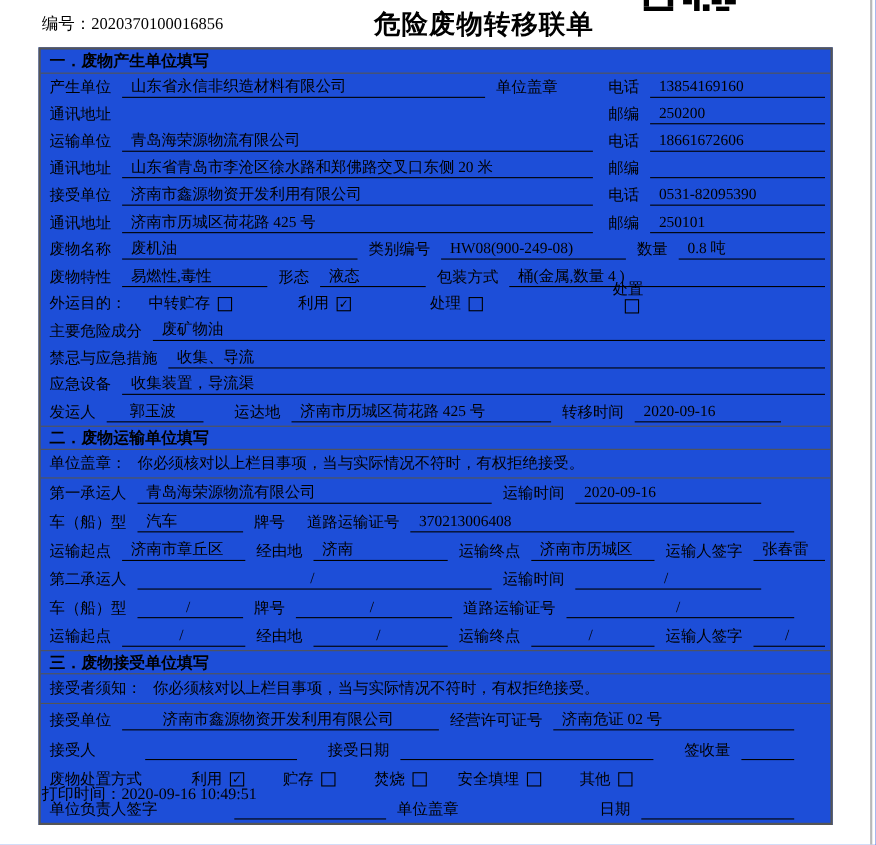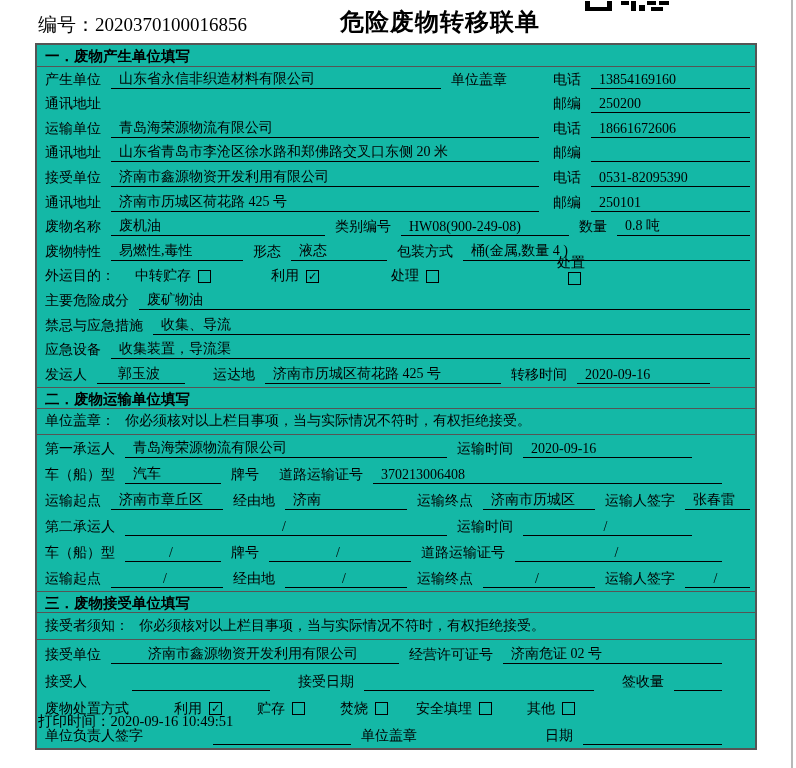--- a/index.html
+++ b/index.html
@@ -6,33 +6,33 @@
   html,body { margin:0; padding:0; }
   body {
     width:796px; height:768px; position:relative; overflow:hidden;
     background:#ffffff; color:#000;
     font-family:"Liberation Serif","DejaVu Serif",serif;
     font-size:14px;
   }
   .page-edge { position:absolute; right:3px; top:0; width:2px; height:768px; background:#b8b8b8; }
 
   
-  .serial { position:absolute; left:38px; top:12px; font-size:19px; white-space:nowrap; }
+  .serial { position:absolute; left:38px; top:12px; font-size:15px; white-space:nowrap; }
   .doc-title {
     position:absolute; left:0; top:6px; width:100%; text-align:center;
     transform:translateX(42px);
     font-family:"Liberation Sans","DejaVu Sans",sans-serif;
     font-weight:bold; font-size:24px; letter-spacing:1px;
   }
   .qr-frag { position:absolute; left:585px; top:0; }
 
   
   .form {
     position:absolute; left:35px; top:43px; width:722px;
-    border:2px solid #555; background:#14b8a6;
+    border:2px solid #555; background:#1d4ed8;
   }
   .sec-title {
     font-family:"Liberation Sans","DejaVu Sans",sans-serif;
     font-weight:bold; font-size:14.5px;
     height:22px; line-height:20px; padding:1px 8px;
     border-top:1.5px solid #555; border-bottom:1.5px solid #555;
   }
   .form .sec-title:first-child { border-top:none; }
 
   .r { display:flex; align-items:flex-end; padding:0 5px 3px 8px; }

